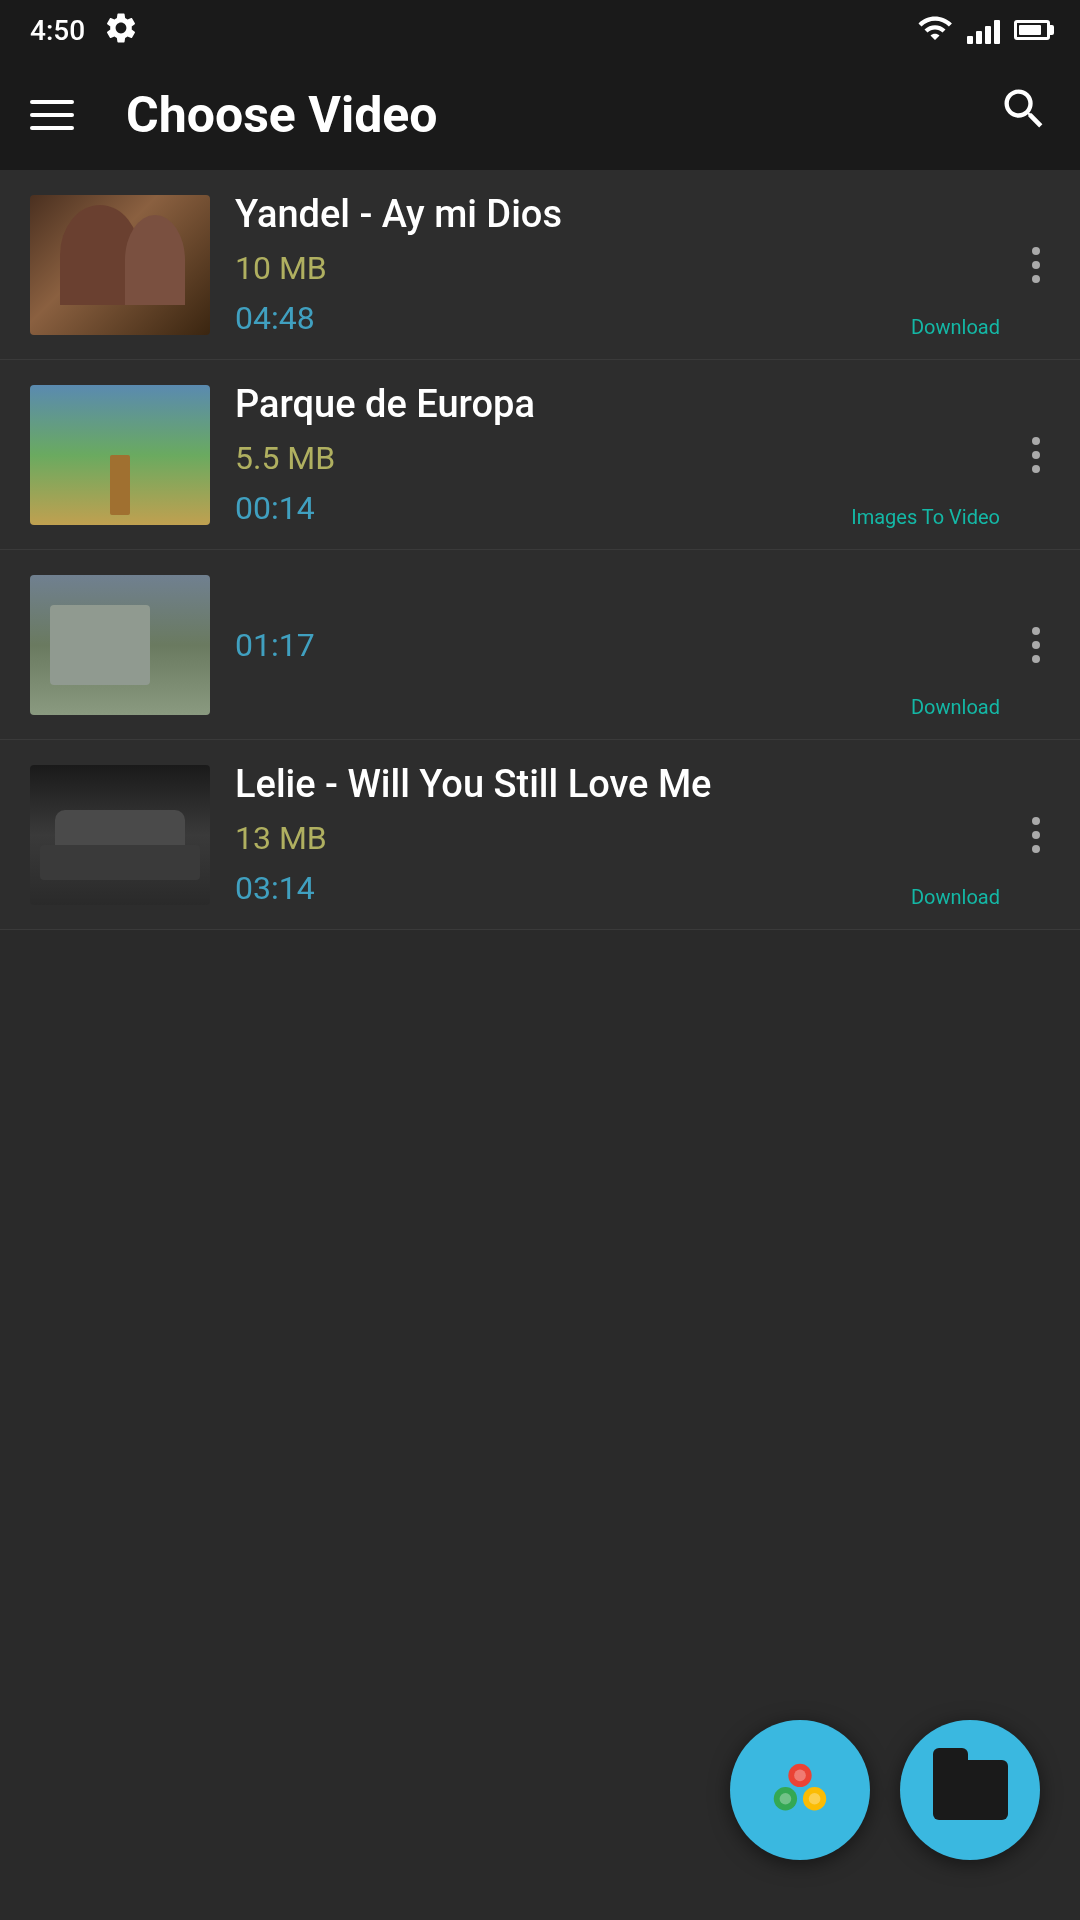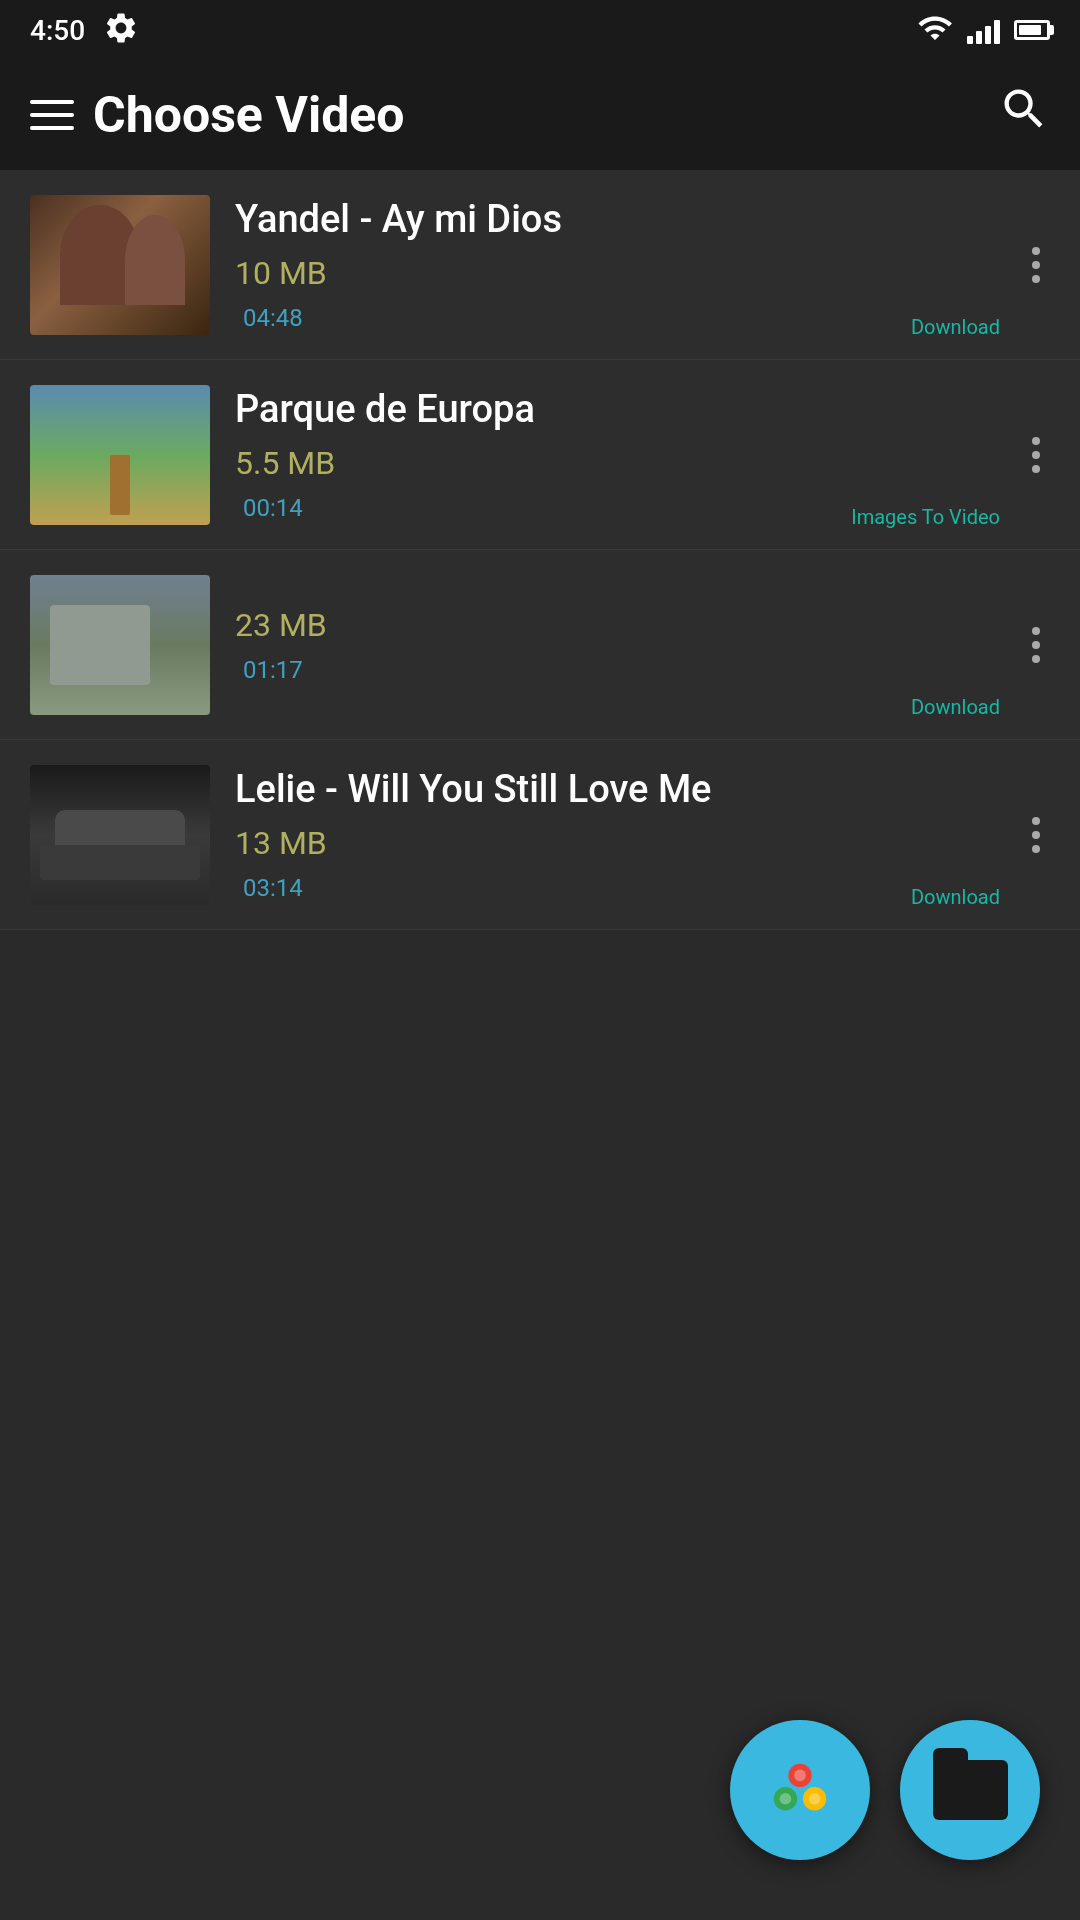--- a/index.html
+++ b/index.html
@@ -47,21 +47,21 @@
     }
 
     
     .app-bar {
       width: 100%;
       height: 110px;
       background-color: #1a1a1a;
       display: flex;
       align-items: center;
       padding: 0 30px;
-      gap: 19px;
+      gap: 52px;
     }
 
     .menu-icon {
       cursor: pointer;
       display: flex;
       flex-direction: column;
       gap: 9px;
     }
 
     .menu-icon span {
@@ -214,23 +214,22 @@
       color: #ffffff;
       line-height: 1.2;
     }
 
     .video-size {
       font-size: 32px;
       color: #b0b060;
     }
 
     .video-duration {
-      font-size: 24px;
+      font-size: 32px;
       color: #40a0c0;
-      margin-left: 8px;
     }
 
     .video-action {
       font-size: 20px;
       color: #14b8a6;
       position: absolute;
       bottom: 20px;
       right: 80px;
     }
 
@@ -421,21 +420,20 @@
       <span></span>
       <span></span>
       <span></span>
     </div>
     <span class="video-action">Images To Video</span>
   </div>
 
   <div class="video-item">
     <div class="video-thumb thumb-3"></div>
     <div class="video-info">
-      <span class="video-size">23 MB</span>
       <span class="video-duration">01:17</span>
     </div>
     <div class="more-icon">
       <span></span>
       <span></span>
       <span></span>
     </div>
     <span class="video-action">Download</span>
   </div>
 

